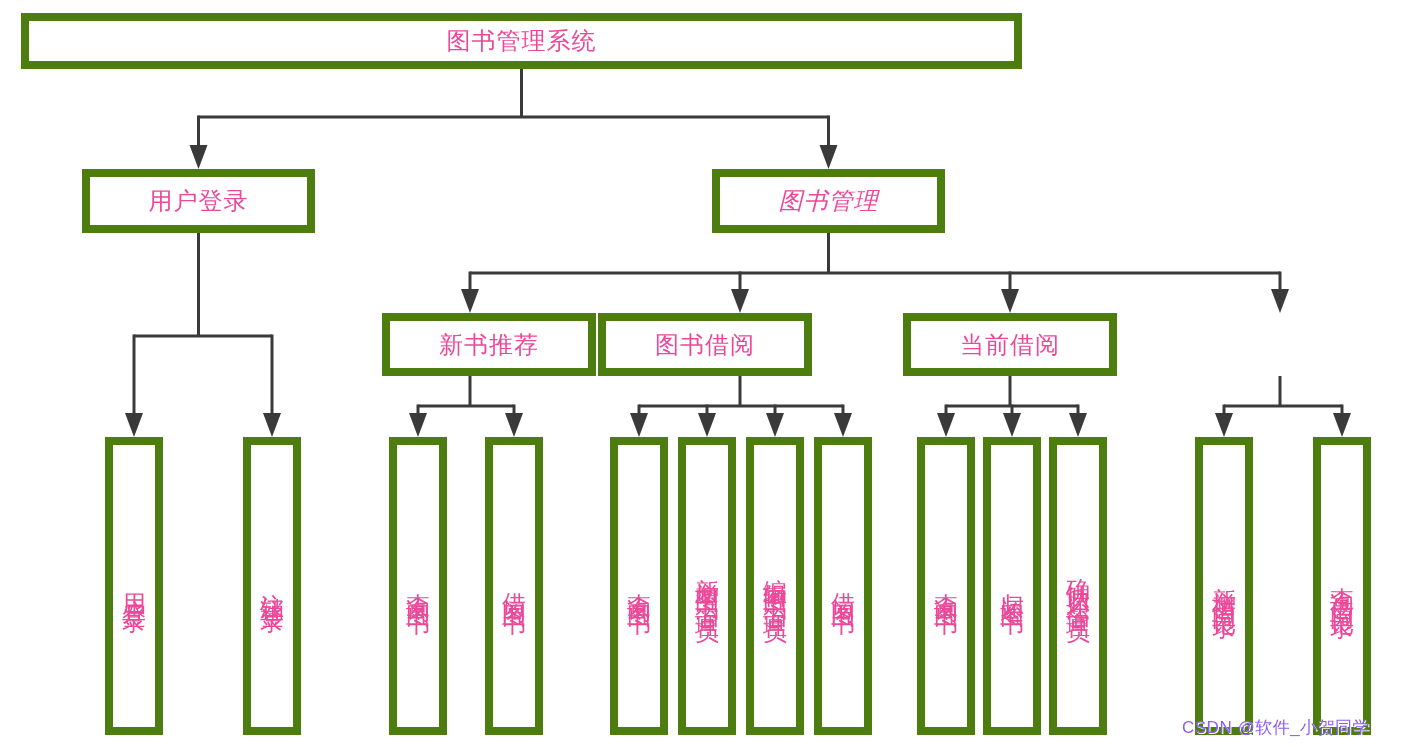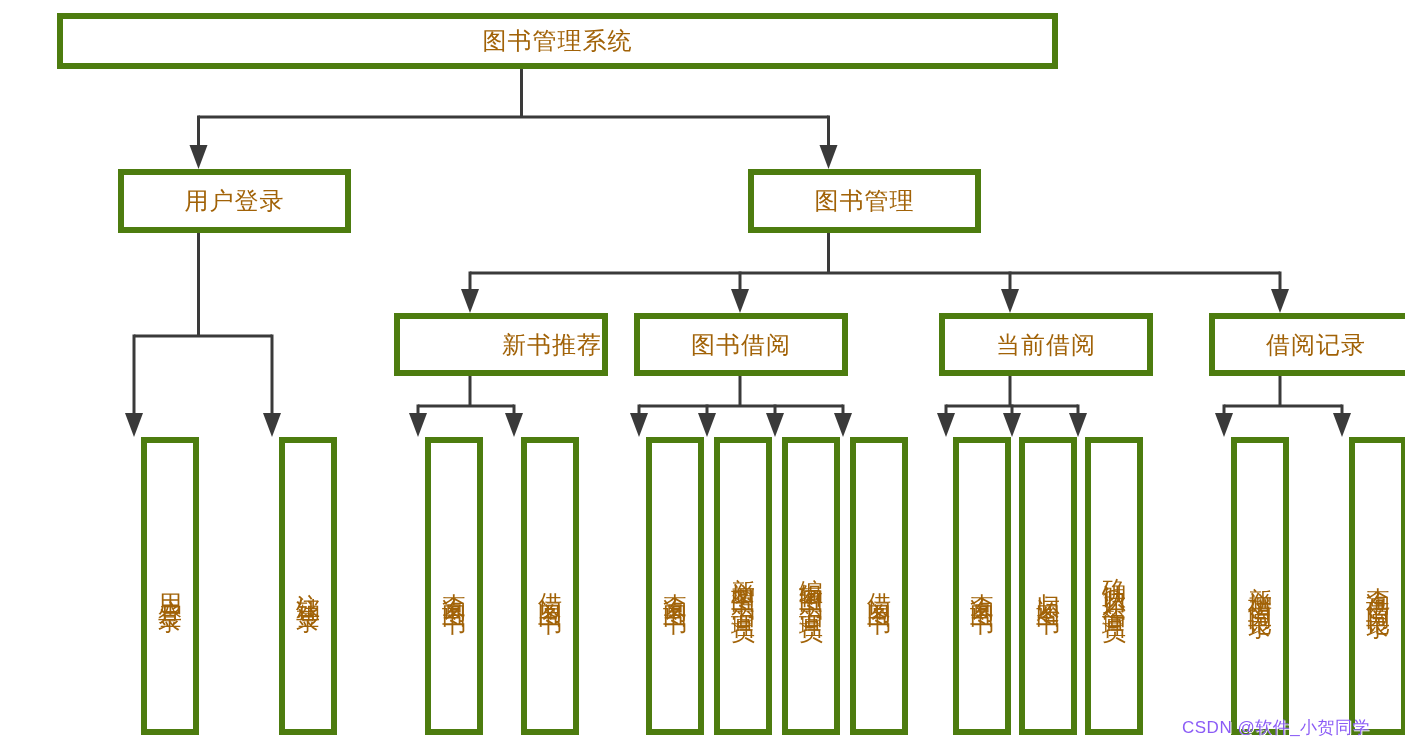--- a/index.html
+++ b/index.html
@@ -13,47 +13,46 @@
   }
   #connectors {
     position: absolute;
     left: 0; top: 0;
     width: 1405px; height: 747px;
   }
   .box {
     position: absolute;
     box-sizing: border-box;
     background: #ffffff;
-    border: 6px solid #4d7c0f;
+    border: 8px solid #4d7c0f;
     display: flex;
     align-items: center;
     justify-content: center;
-    color: #a16207;
-    margin-left: 36px;
+    color: #ec4899;
   }
   .h-label {
     font-size: 24px;
     letter-spacing: 1px;
     white-space: nowrap;
   }
   .v-label {
     writing-mode: vertical-rl;
     font-size: 24px;
     letter-spacing: 6px;
     line-height: 1;
     white-space: nowrap;
   }
   
   .node-root   { left: 21px;   top: 13px;  width: 1001px; height: 56px; }
   
   .node-l2-a   { left: 82px;   top: 169px; width: 233px;  height: 64px; }
-  .node-l2-b   { left: 712px;  top: 169px; width: 233px;  height: 64px; }
+  .node-l2-b   { left: 712px;  top: 169px; width: 233px;  height: 64px; font-style: italic; }
   
   .node-l3     { top: 313px; height: 63px; width: 214px; }
-  .node-l3-a   { left: 358px; justify-content: flex-end; }
+  .node-l3-a   { left: 382px; }
   .node-l3-b   { left: 598px; }
   .node-l3-c   { left: 903px; align-items: center; }
   .node-l3-d   { left: 1173px; }
   
   .leaf        { top: 437px; height: 298px; width: 58px; }
   .leaf-1  { left: 105px; }
   .leaf-2  { left: 243px; }
   .leaf-3  { left: 389px; }
   .leaf-4  { left: 485px; }
   .leaf-5  { left: 610px; }
@@ -164,23 +163,20 @@
 
   <div class="box node-l3 node-l3-a">
     <span class="h-label">新书推荐</span>
   </div>
   <div class="box node-l3 node-l3-b">
     <span class="h-label">图书借阅</span>
   </div>
   <div class="box node-l3 node-l3-c">
     <span class="h-label">当前借阅</span>
   </div>
-  <div class="box node-l3 node-l3-d">
-    <span class="h-label">借阅记录</span>
-  </div>
 
   <div class="box leaf leaf-1">
     <span class="v-label">用户登录</span>
   </div>
   <div class="box leaf leaf-2">
     <span class="v-label">注销登录</span>
   </div>
   <div class="box leaf leaf-3">
     <span class="v-label">查询图书</span>
   </div>

